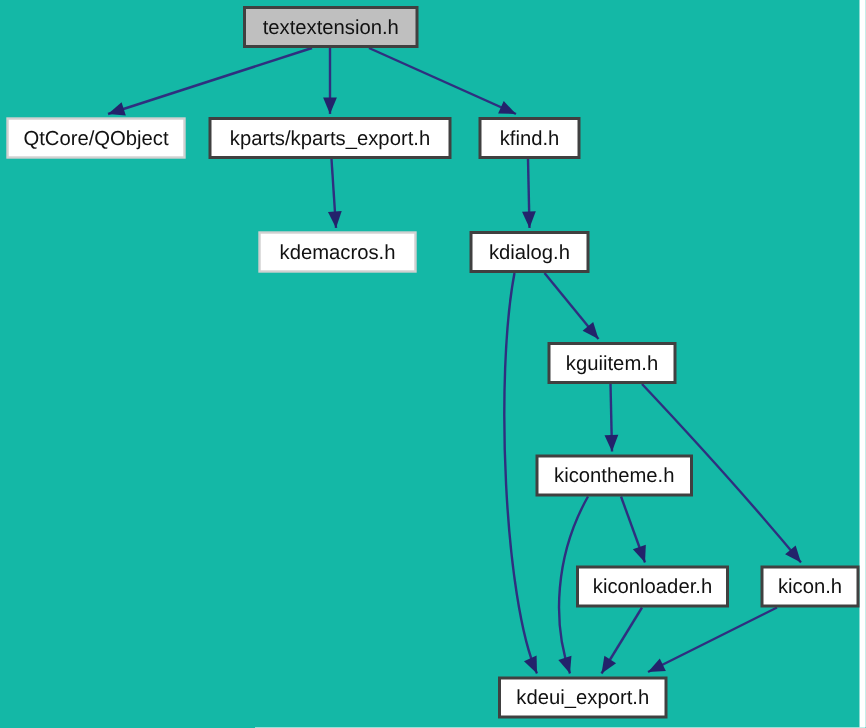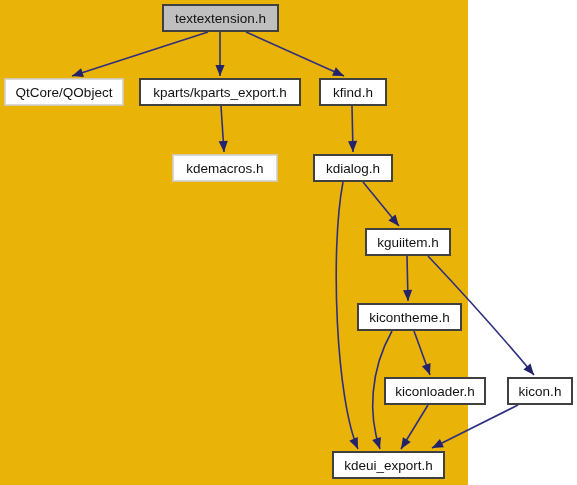--- a/index.html
+++ b/index.html
@@ -8,23 +8,23 @@
     background: #ffffff;
   }
   body {
     width: 577px;
     height: 485px;
     font-family: "Liberation Sans", sans-serif;
     overflow: hidden;
   }
   #graph-root {
     position: relative;
-    width: 468px;
+    width: 573px;
     height: 485px;
-    background: #eab308;
+    background: #14b8a6;
   }
   #graph-svg {
     position: absolute;
     left: 0;
     top: 0;
     width: 577px;
     height: 485px;
     display: block;
   }
   .node-box {

